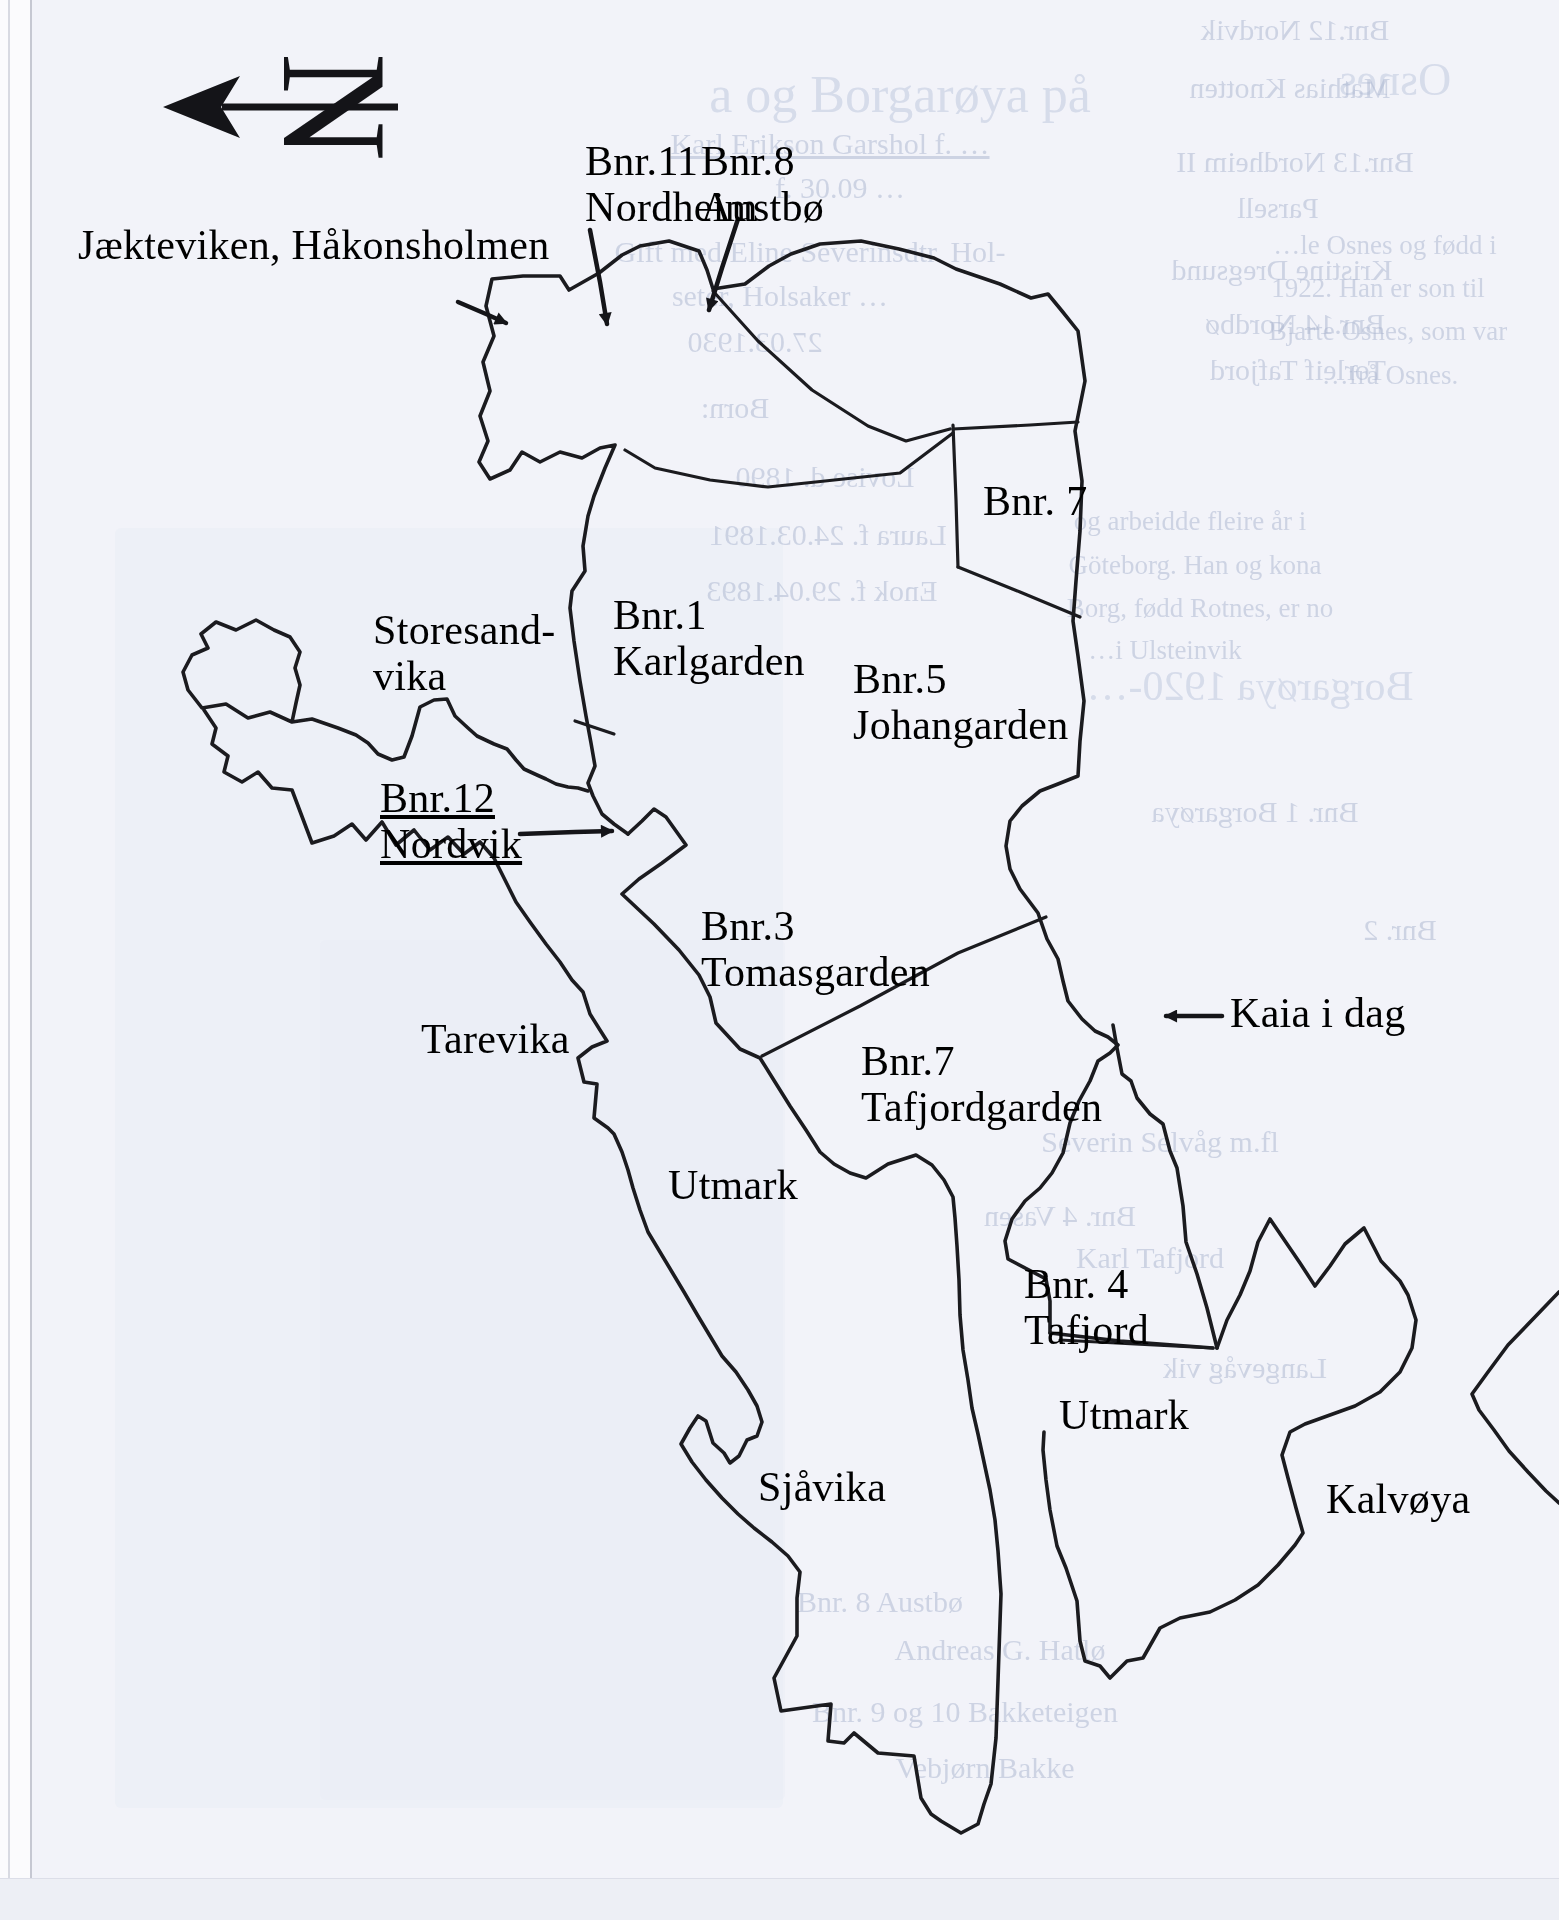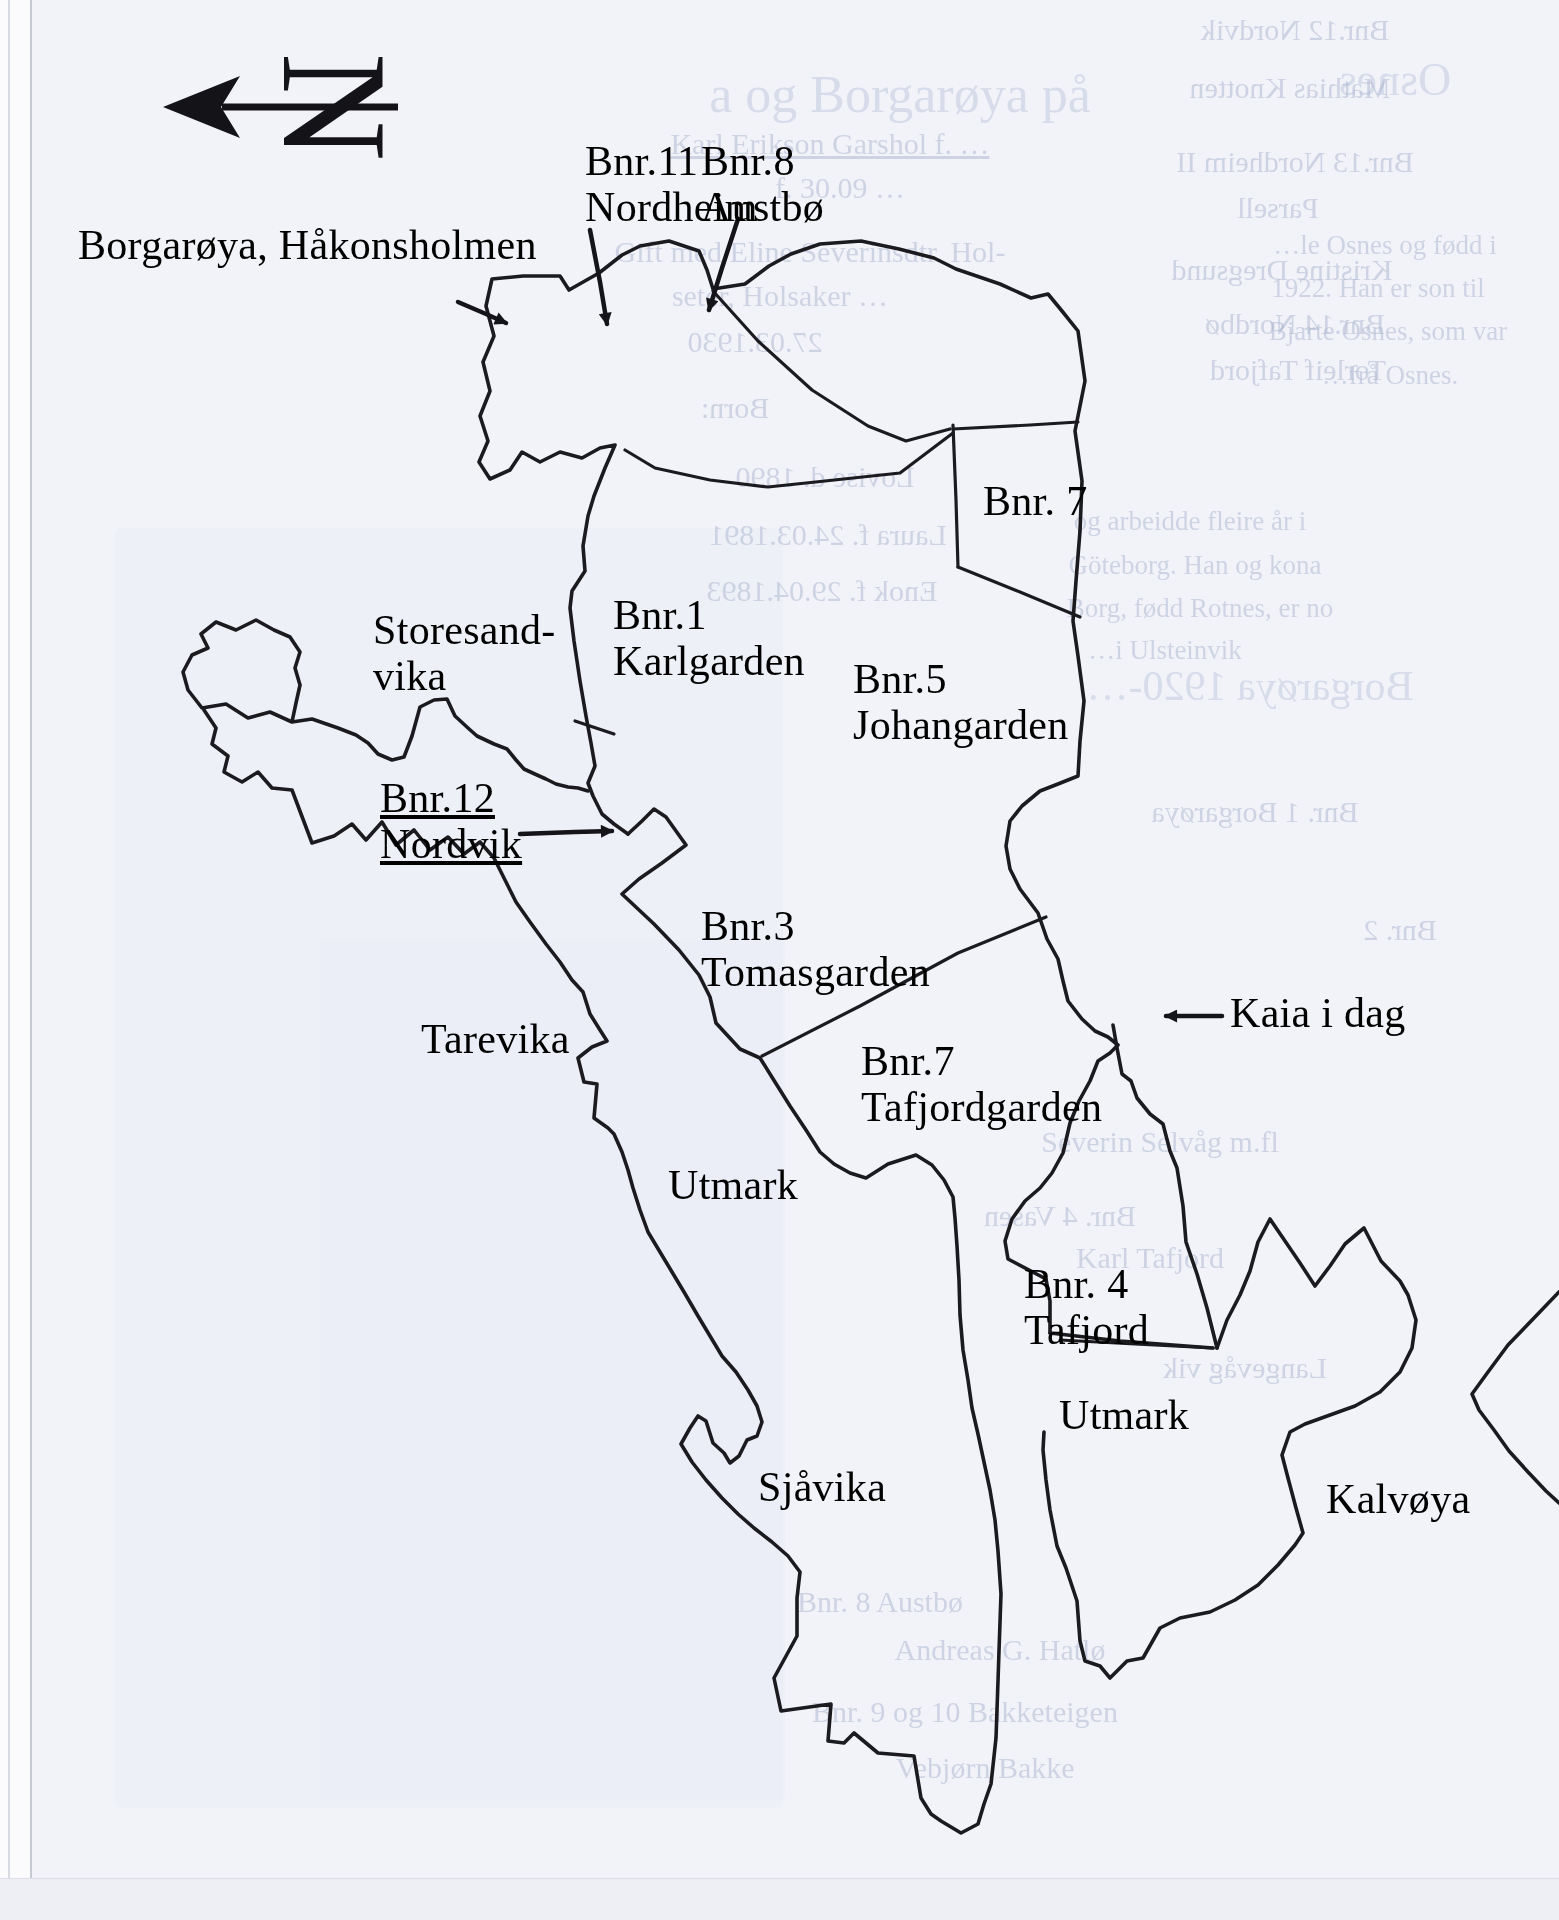--- a/index.html
+++ b/index.html
@@ -98,21 +98,21 @@
 
     <path class="leader" marker-end="url(#arr)" d="M458 302 L486 314 506 323"></path>
     <path class="leader" marker-end="url(#arr)" d="M590 230 L600 282 607 324"></path>
     <path class="leader" marker-end="url(#arr)" d="M738 219 L722 268 709 310"></path>
     <path class="leader" marker-end="url(#arr)" d="M520 834 L575 832 612 831"></path>
     <path class="leader" marker-end="url(#arr)" d="M1222 1016 L1190 1016 1166 1016"></path>
   </svg>
 
   <div id="labels-layer">
       <div class="map-label" style="left: 78px; top: 222px;">
-        <div>Borgarøya, Håkonsholmen</div>
+        <div>Jækteviken, Håkonsholmen</div>
       </div>
       <div class="map-label" style="left: 585px; top: 138px;">
         <div>Bnr.11</div>
         <div>Nordheim</div>
       </div>
       <div class="map-label" style="left: 701px; top: 138px;">
         <div>Bnr.8</div>
         <div>Austbø</div>
       </div>
       <div class="map-label" style="left: 983px; top: 478px;">

